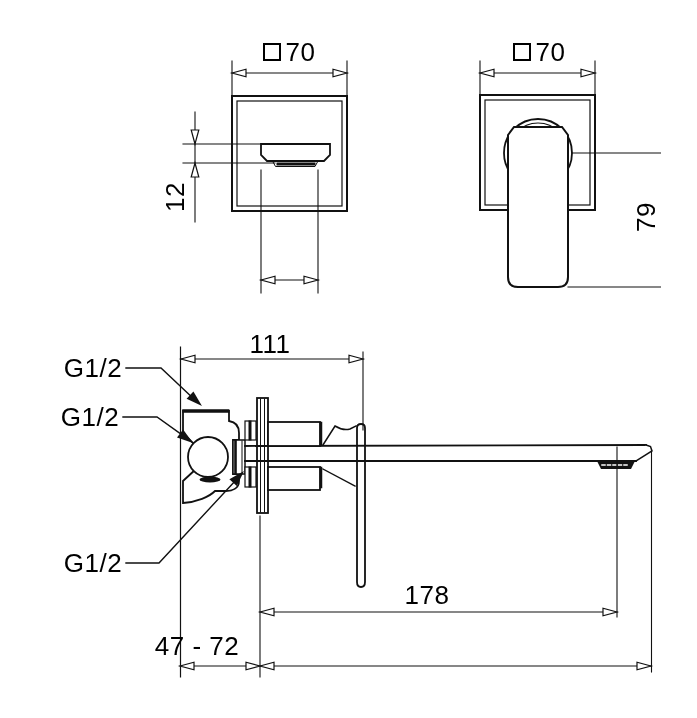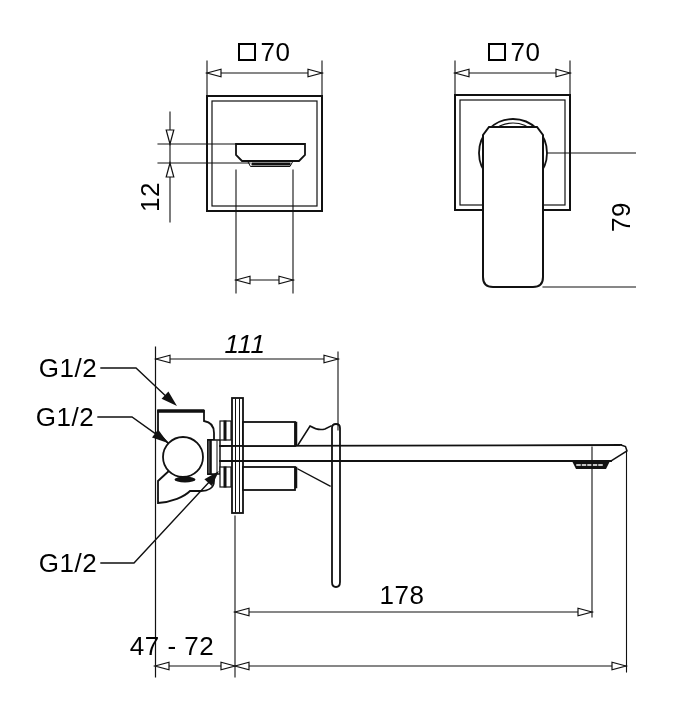--- a/index.html
+++ b/index.html
@@ -1,19 +1,19 @@
 <!DOCTYPE html>
 <html><head>
 <meta charset="utf-8">
 <style>
   html,body{margin:0;padding:0;background:#fff;}
   #stage{
     position:relative;width:636px;height:718px;background:#fff;
     font-family:"Liberation Sans","DejaVu Sans",sans-serif;
-    color:#000;overflow:hidden;
+    color:#000;overflow:hidden;margin-left:25px;
   }
   #linework{position:absolute;left:0;top:0;}
   .label{
     position:absolute;display:flex;align-items:center;justify-content:center;
     font-size:26px;line-height:1;color:#000;letter-spacing:0.5px;white-space:nowrap;
   }
   .label.rot{transform:rotate(-90deg);}
   .sqsym{
     display:inline-block;width:14px;height:14px;border:2.4px solid #000;
     margin-right:5px;background:transparent;
@@ -154,21 +154,21 @@
   <div class="label" style="left:464px;top:38px;width:100px;height:28px;">
     <span class="sqsym"></span>
     <span>70</span>
   </div>
 
   <div class="label rot" style="left:125px;top:184px;width:50px;height:26px;">12</div>
 
 
   <div class="label rot" style="left:596px;top:204px;width:50px;height:26px;">79</div>
 
-  <div class="label" style="left:195px;top:330px;width:100px;height:28px;font-style:italic;">111</div>
+  <div class="label" style="left:195px;top:330px;width:100px;height:28px;">111</div>
 
   <div class="label" style="left:352px;top:581px;width:100px;height:28px;">178</div>
 
 
   <div class="label" style="left:97px;top:632px;width:150px;height:28px;">47 - 72</div>
 
   <div class="label" style="left:18px;top:354px;width:100px;height:28px;">G1/2</div>
 
   <div class="label" style="left:15px;top:403px;width:100px;height:28px;">G1/2</div>
 

